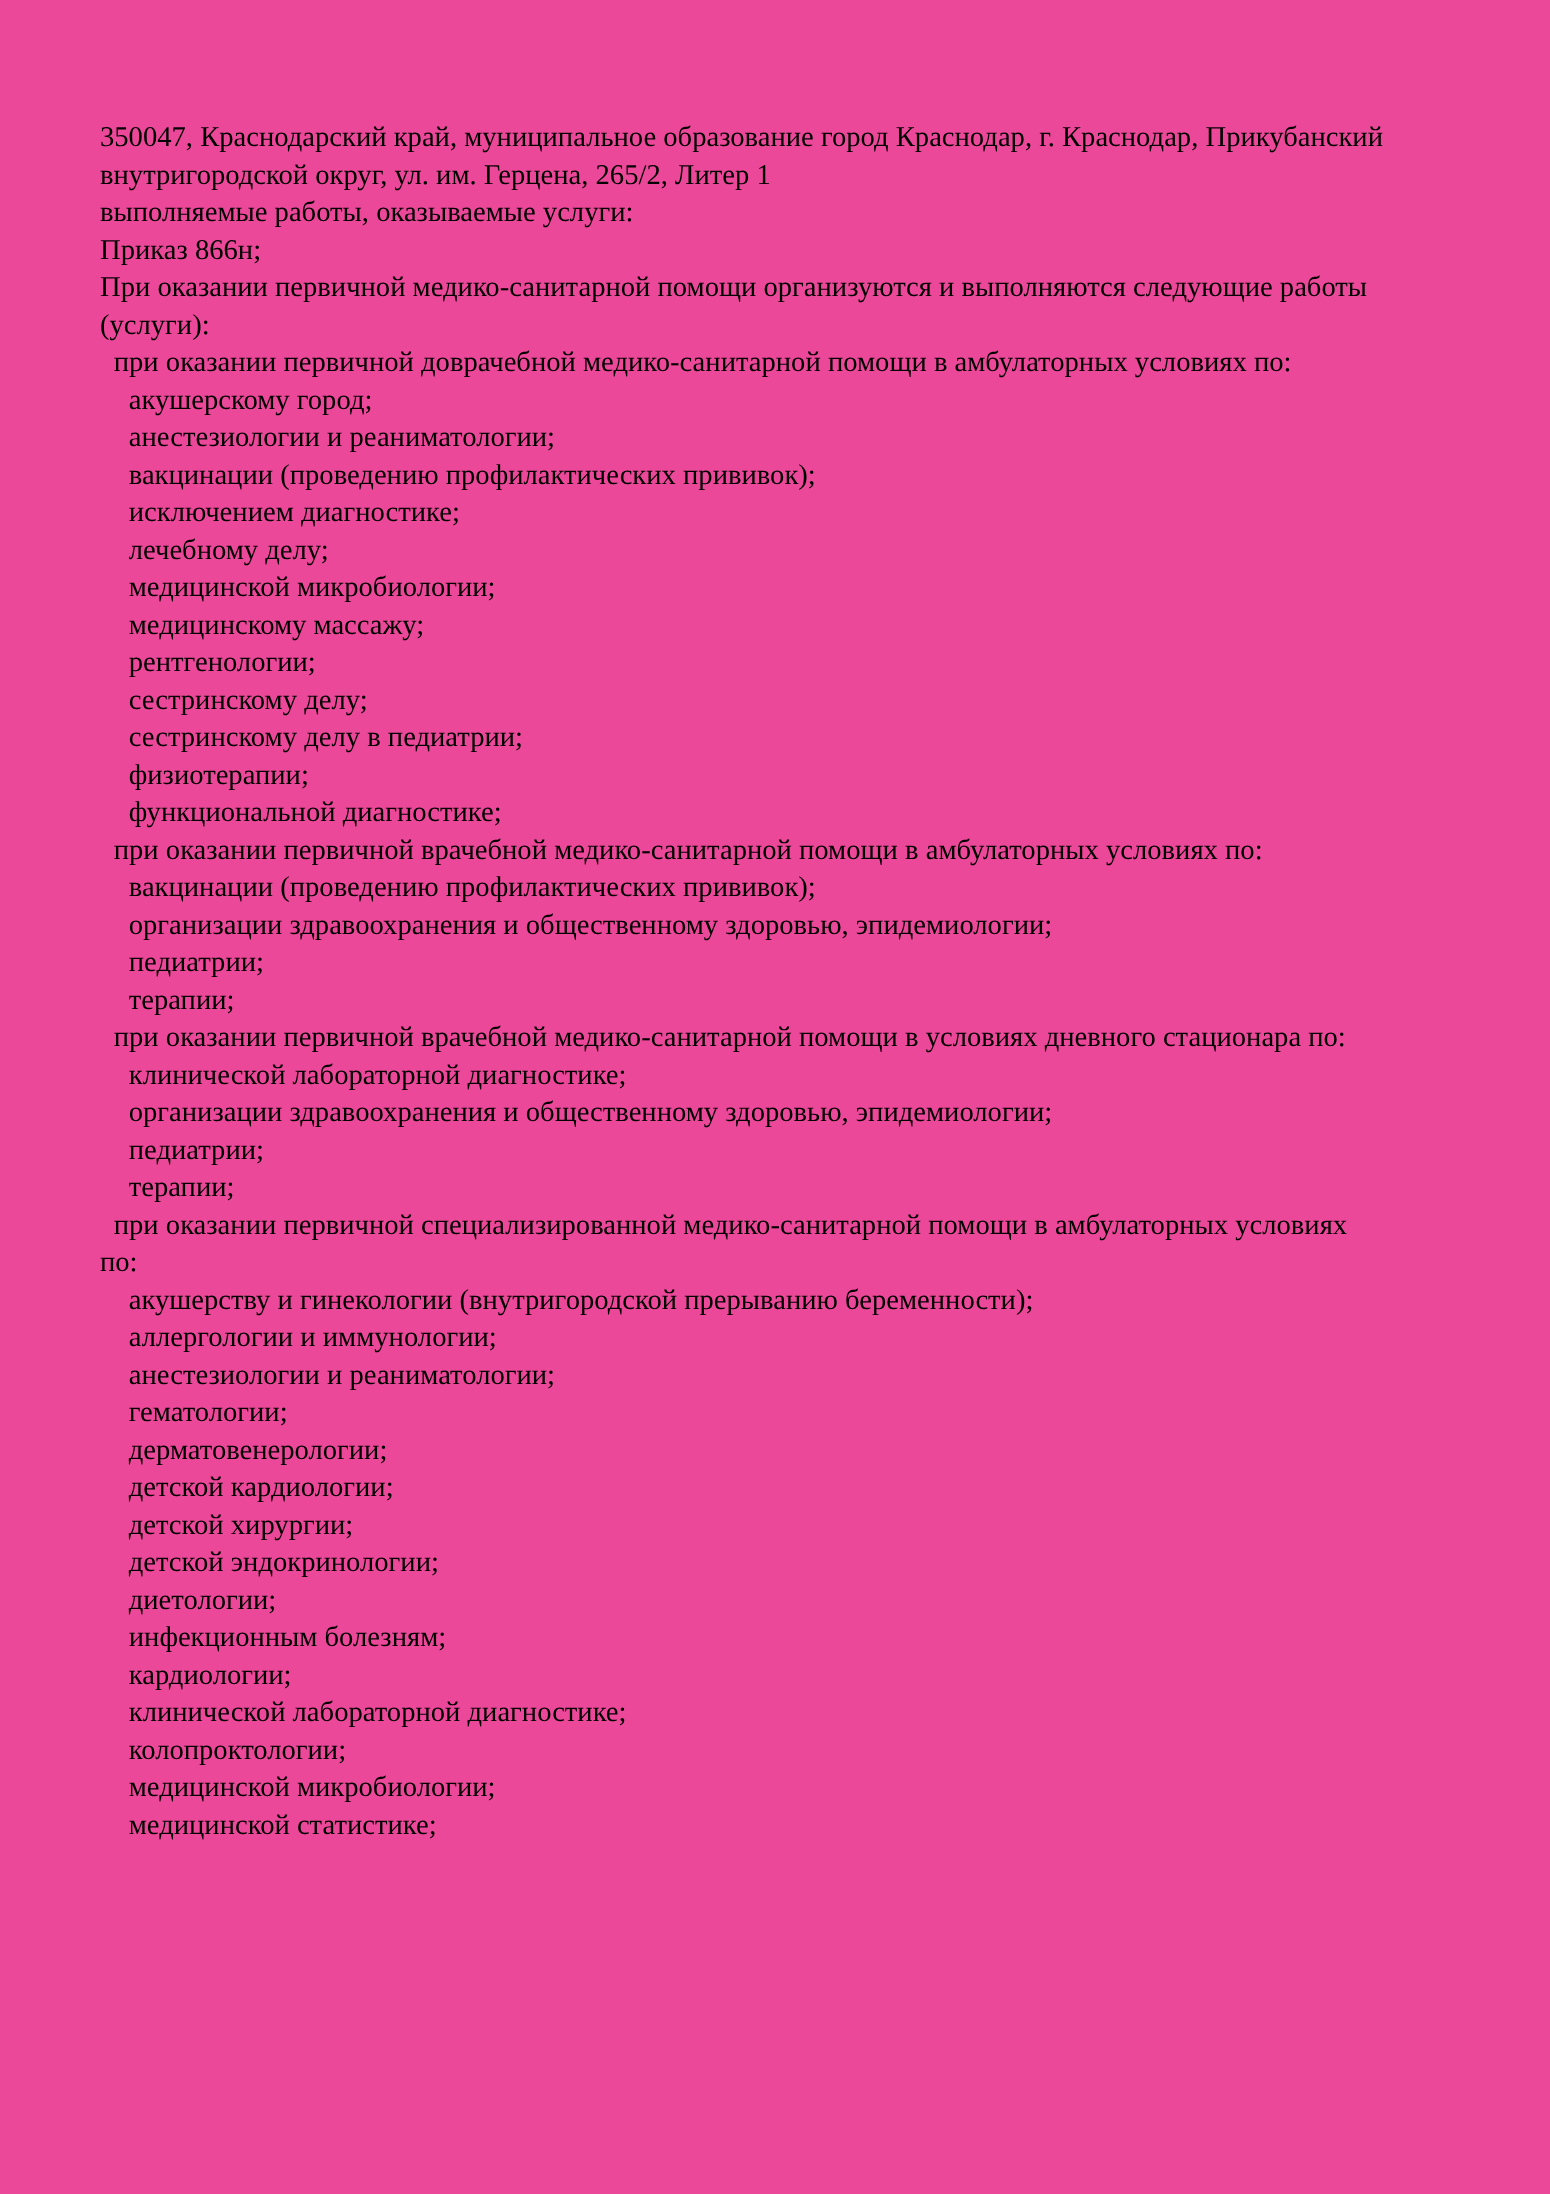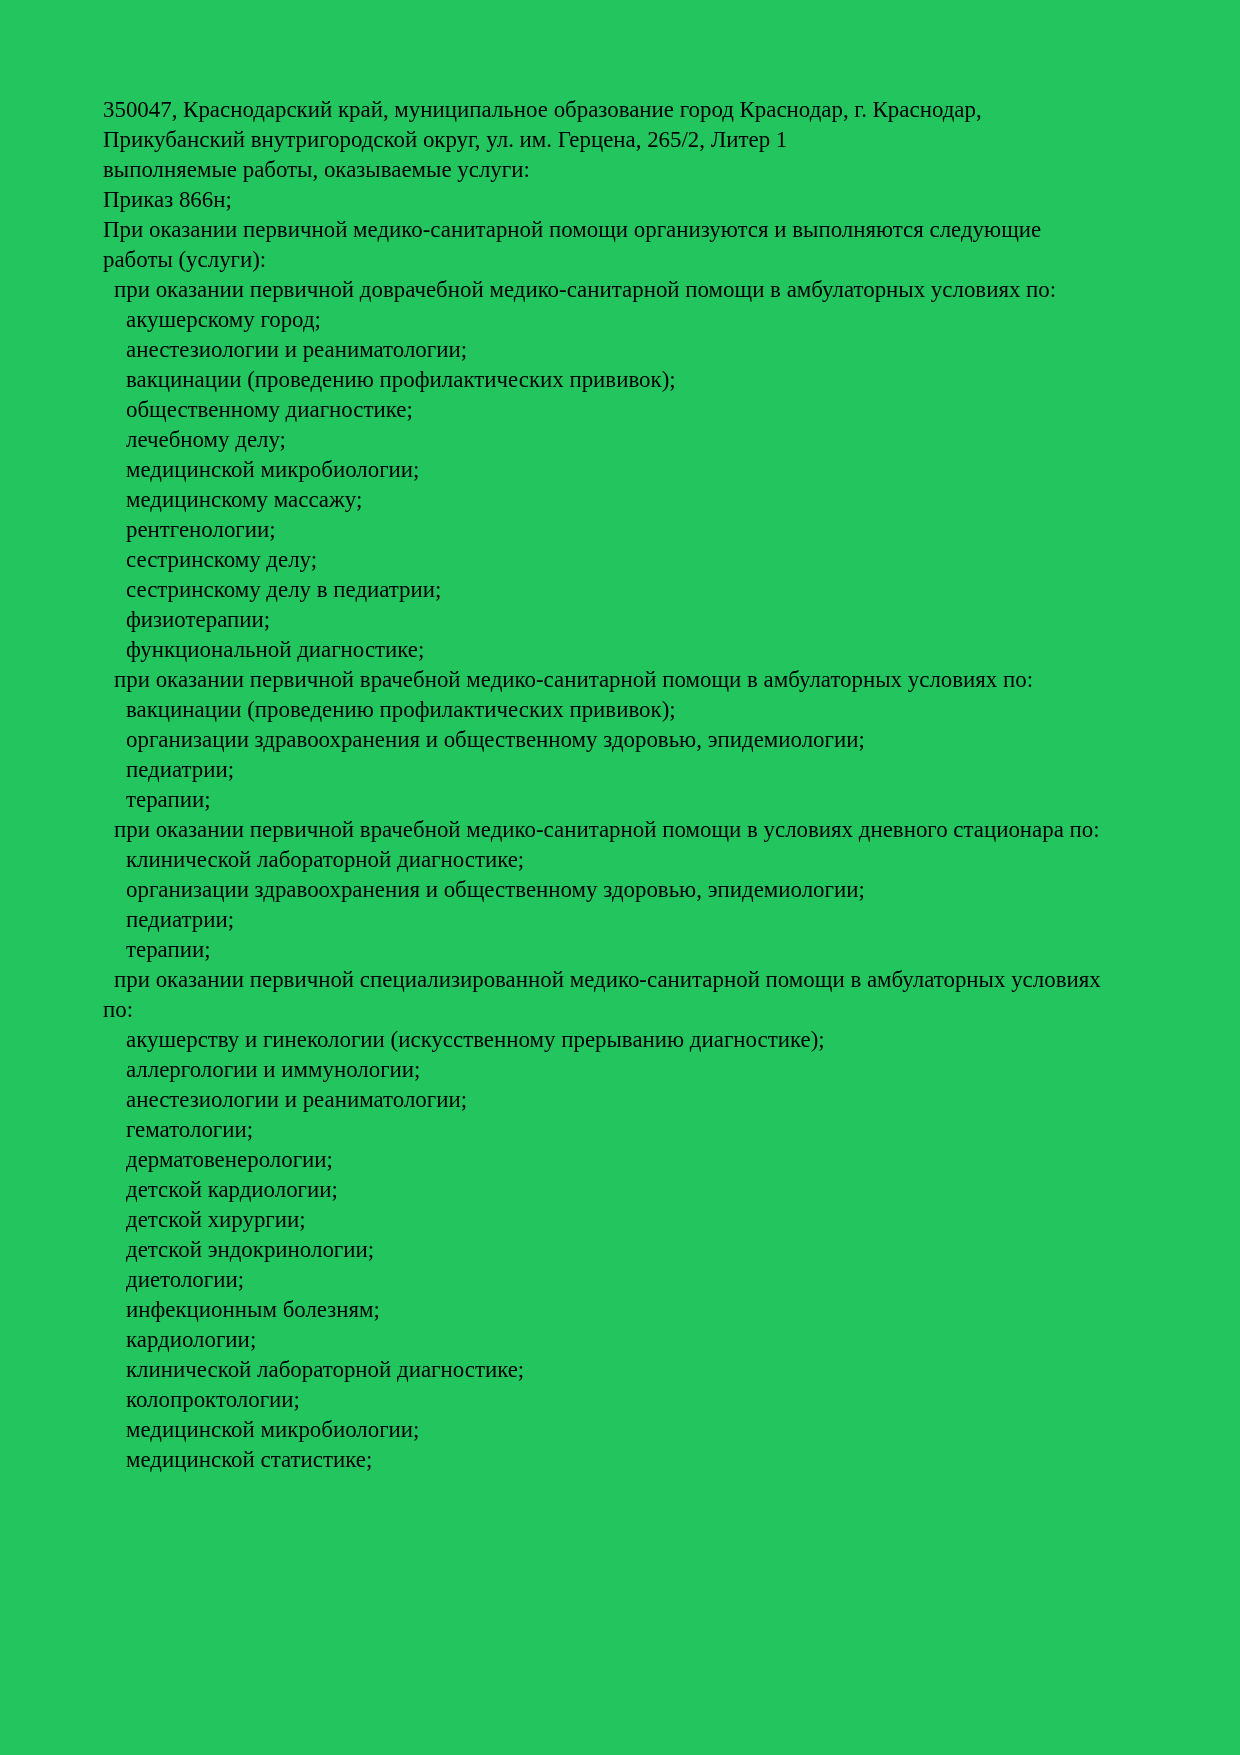--- a/index.html
+++ b/index.html
@@ -10,22 +10,22 @@
   }
   body {
     width: 1240px;
     height: 1755px;
     overflow: hidden;
   }
   .page {
     box-sizing: border-box;
     width: 1240px;
     height: 1755px;
-    padding: 95px 130px 0 103px;
-    background: #22c55e;
+    padding: 95px 130px 0 80px;
+    background: #ec4899;
     color: #000000;
     font-family: "Liberation Serif", "DejaVu Serif", serif;
     font-size: 22.9px;
     line-height: 30px;
     text-rendering: optimizeLegibility;
   }
   .para {
     margin: 0;
     padding: 0;
     white-space: normal;
@@ -46,41 +46,41 @@
 <div class="page">
   <p class="para">350047, Краснодарский край, муниципальное образование город Краснодар, г. Краснодар, Прикубанский внутригородской округ, ул. им. Герцена, 265/2, Литер 1</p>
   <p class="para">выполняемые работы, оказываемые услуги:</p>
   <p class="para">Приказ 866н;</p>
   <p class="para">При оказании первичной медико-санитарной помощи организуются и выполняются следующие работы (услуги):</p>
   <div id="sections">
       <p class="para section-header">при оказании первичной доврачебной медико-санитарной помощи в амбулаторных условиях по:</p>
       <p class="para service-item">акушерскому город;</p>
       <p class="para service-item">анестезиологии и реаниматологии;</p>
       <p class="para service-item">вакцинации (проведению профилактических прививок);</p>
-      <p class="para service-item">общественному диагностике;</p>
+      <p class="para service-item">исключением диагностике;</p>
       <p class="para service-item">лечебному делу;</p>
       <p class="para service-item">медицинской микробиологии;</p>
       <p class="para service-item">медицинскому массажу;</p>
       <p class="para service-item">рентгенологии;</p>
       <p class="para service-item">сестринскому делу;</p>
       <p class="para service-item">сестринскому делу в педиатрии;</p>
       <p class="para service-item">физиотерапии;</p>
       <p class="para service-item">функциональной диагностике;</p>
       <p class="para section-header">при оказании первичной врачебной медико-санитарной помощи в амбулаторных условиях по:</p>
       <p class="para service-item">вакцинации (проведению профилактических прививок);</p>
       <p class="para service-item">организации здравоохранения и общественному здоровью, эпидемиологии;</p>
       <p class="para service-item">педиатрии;</p>
       <p class="para service-item">терапии;</p>
       <p class="para section-header">при оказании первичной врачебной медико-санитарной помощи в условиях дневного стационара по:</p>
       <p class="para service-item">клинической лабораторной диагностике;</p>
       <p class="para service-item">организации здравоохранения и общественному здоровью, эпидемиологии;</p>
       <p class="para service-item">педиатрии;</p>
       <p class="para service-item">терапии;</p>
       <p class="para section-header">при оказании первичной специализированной медико-санитарной помощи в амбулаторных условиях по:</p>
-      <p class="para service-item">акушерству и гинекологии (искусственному прерыванию диагностике);</p>
+      <p class="para service-item">акушерству и гинекологии (внутригородской прерыванию беременности);</p>
       <p class="para service-item">аллергологии и иммунологии;</p>
       <p class="para service-item">анестезиологии и реаниматологии;</p>
       <p class="para service-item">гематологии;</p>
       <p class="para service-item">дерматовенерологии;</p>
       <p class="para service-item">детской кардиологии;</p>
       <p class="para service-item">детской хирургии;</p>
       <p class="para service-item">детской эндокринологии;</p>
       <p class="para service-item">диетологии;</p>
       <p class="para service-item">инфекционным болезням;</p>
       <p class="para service-item">кардиологии;</p>

